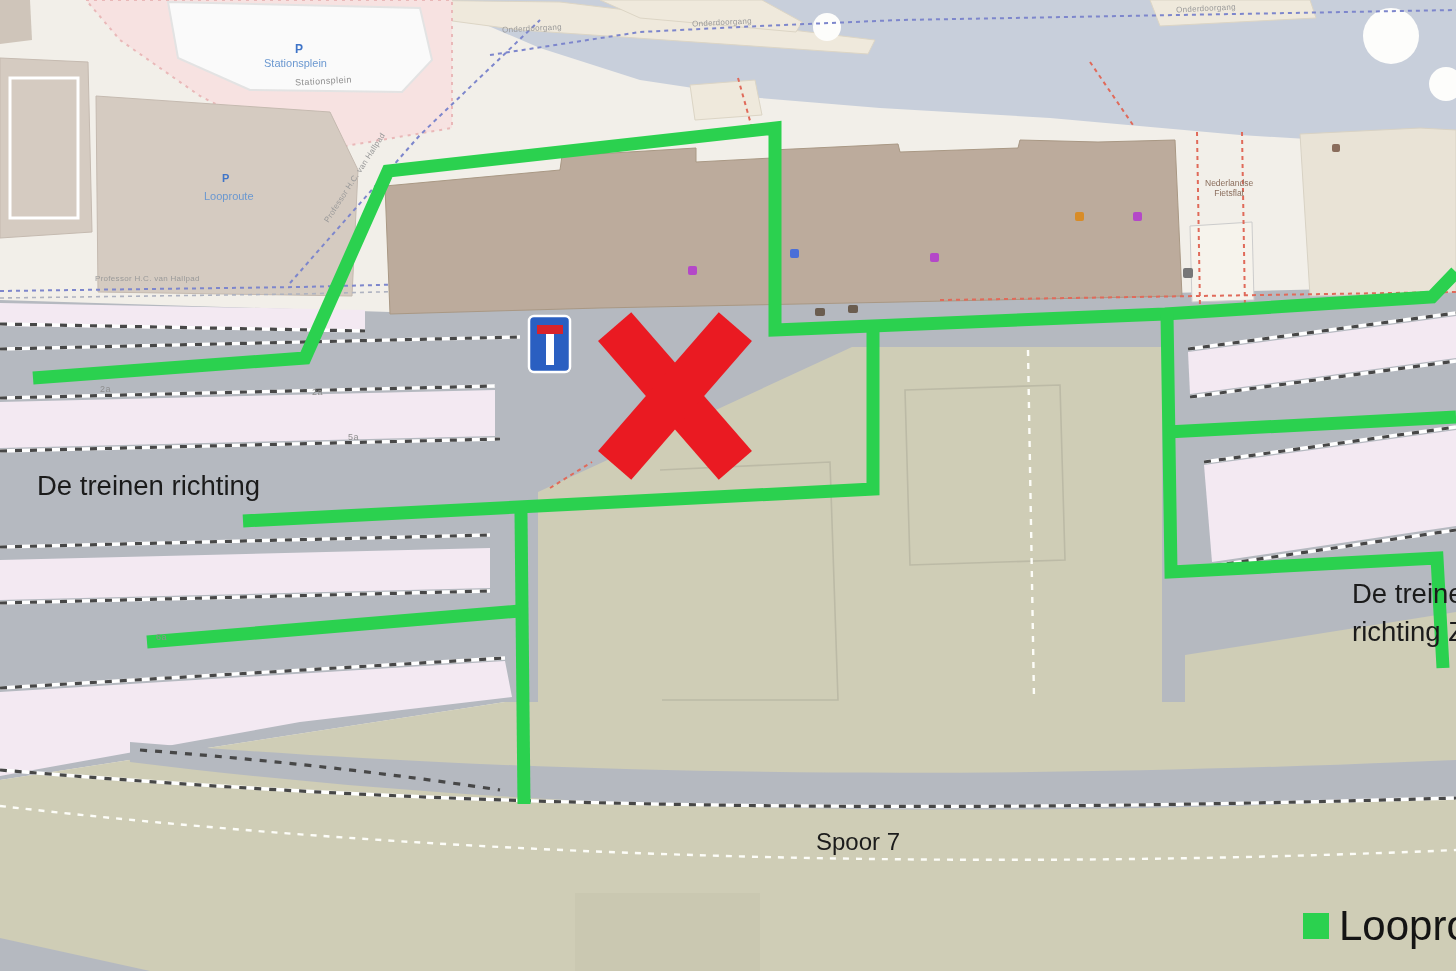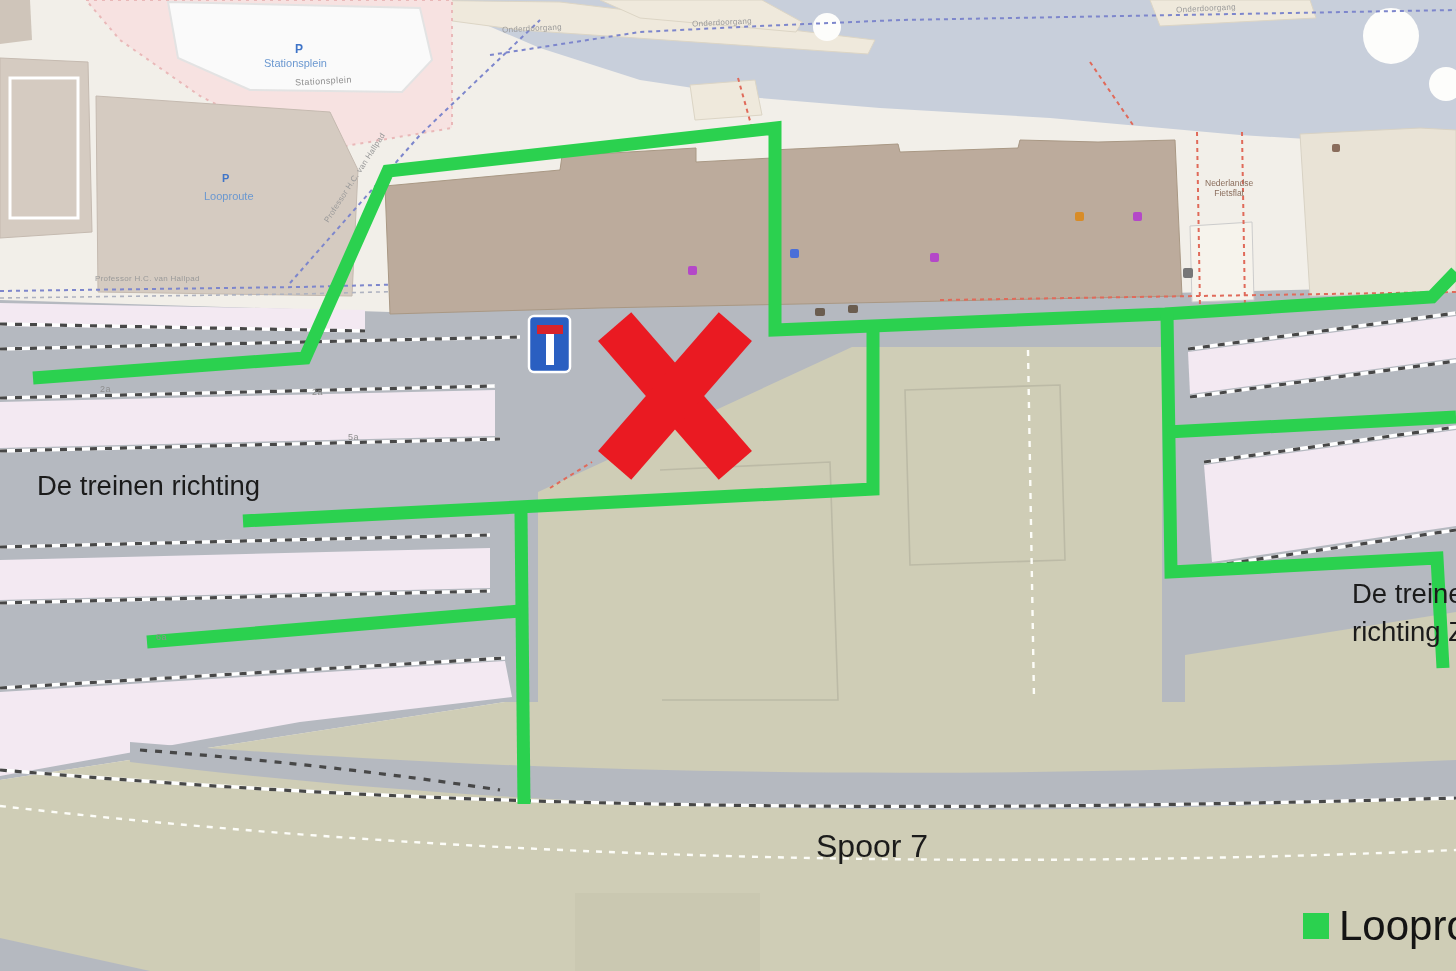--- a/index.html
+++ b/index.html
@@ -9,21 +9,21 @@
   .route{fill:none;stroke-width:13;stroke-linecap:butt;stroke-linejoin:miter;}
   .track-w{stroke:#ffffff;stroke-width:3.4;fill:none;}
   .track-d{stroke:#474747;stroke-width:3.2;fill:none;stroke-dasharray:7 8;}
   .track-white-dash{stroke:#fdfdf8;stroke-width:2.4;fill:none;stroke-dasharray:6 7;}
   .blue-dash{stroke:#7d86cc;stroke-width:2;fill:none;stroke-dasharray:4 4;}
   .gray-dash{stroke:#aeb2c0;stroke-width:1.6;fill:none;stroke-dasharray:4 4;}
   .red-dash{stroke:#e06a5a;stroke-width:2;fill:none;stroke-dasharray:4 4;}
   .yard-line{stroke:#bcbaa6;stroke-width:1.6;fill:none;}
   .lbl{position:absolute;color:#1b1b1b;white-space:nowrap;}
   .big{font-size:27.5px;line-height:38px;}
-  .spoor{font-size:32px;}
+  .spoor{font-size:24px;}
   .tiny{font-size:9px;color:#8e8e8e;letter-spacing:.4px;}
   .tiny8{font-size:8px;color:#9a9a9a;letter-spacing:.3px;}
   .blue-lbl{font-size:11px;color:#6b98d0;}
   .brown-lbl{font-size:8.5px;color:#8a6d5c;text-align:center;line-height:10px;}
   .poi{position:absolute;border-radius:2px;}
   .legend{position:absolute;left:1302px;top:902px;display:flex;align-items:center;}
   .legend-text{font-size:42px;color:#141414;margin-left:9px;white-space:nowrap;}
   .rot-hallpad{transform:rotate(-57deg);transform-origin:left bottom;}
   .rot-slight{transform:rotate(-3deg);}
 </style>

